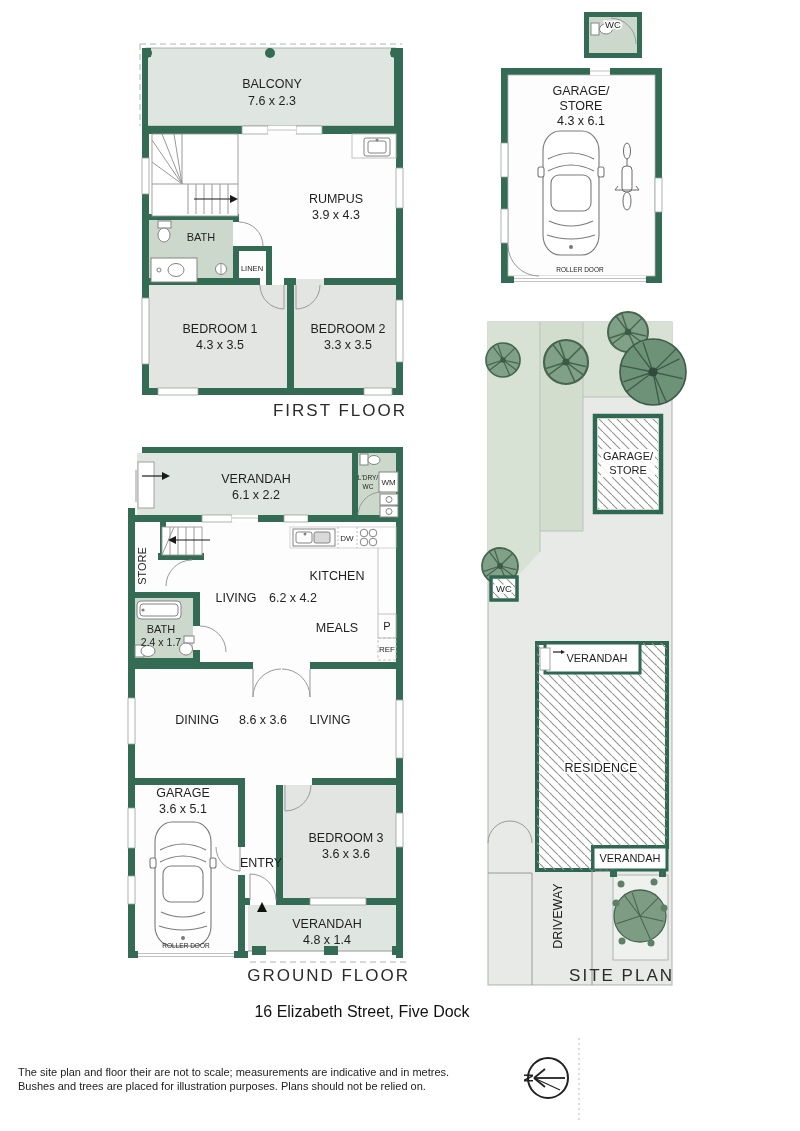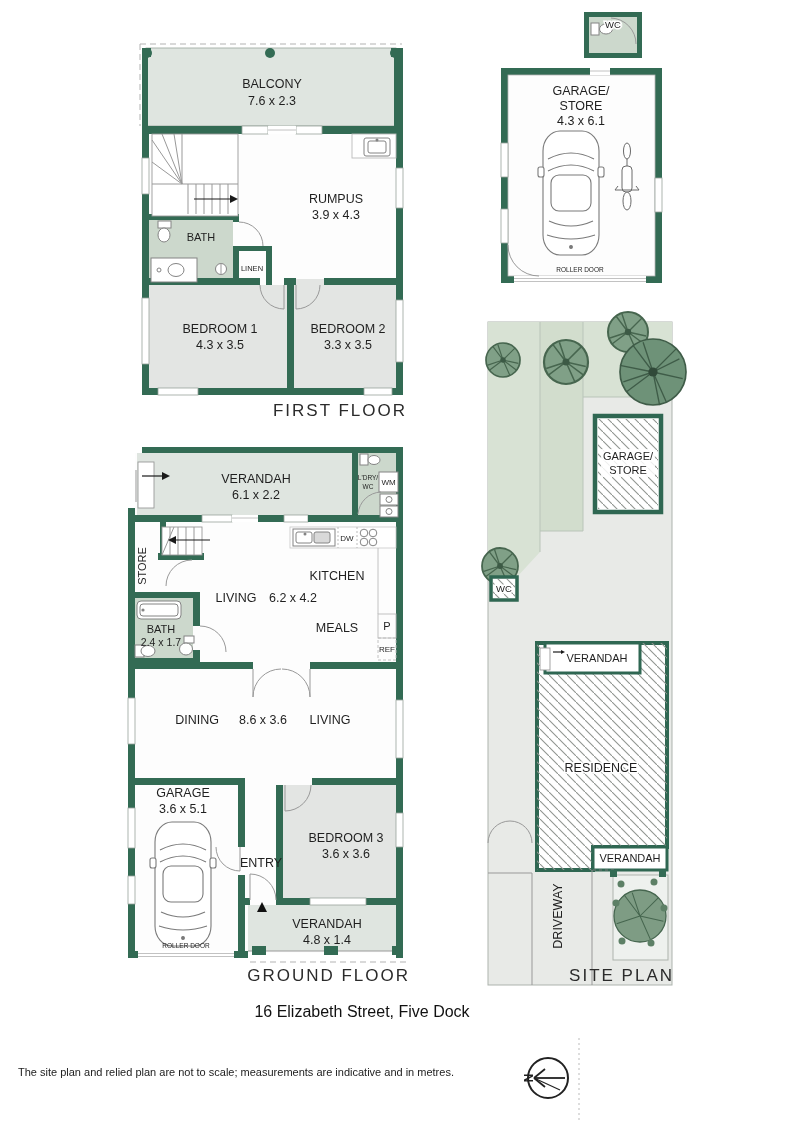--- a/index.html
+++ b/index.html
@@ -420,14 +420,15 @@
   <circle cx="548" cy="1078" r="20" fill="#fff" stroke="#222" stroke-width="2"></circle>
   <line x1="565" y1="1078" x2="534" y2="1078" stroke="#222" stroke-width="1.8"></line>
   <path d="M534,1078 L545,1069 M534,1078 L545,1087" stroke="#222" stroke-width="1.8" fill="none"></path>
   <line x1="534" y1="1078" x2="560" y2="1090" stroke="#222" stroke-width="1.2"></line>
   <text x="524" y="1078" transform="rotate(90,524,1078)" font-size="12" font-weight="bold" text-anchor="middle">N</text>
   <line x1="579" y1="1038" x2="579" y2="1122" stroke="#bbb" stroke-width="1" stroke-dasharray="2,3"></line>
 </g>
 </svg>
 
 <div class="title">16 Elizabeth Street, Five Dock</div>
-<div class="disc" style="top:1066px">The site plan and relied plan are not to scale; measurements are indicative and in metres.</div>
+<div class="disc" style="top:1066px">The site plan and floor their are not to scale; measurements are indicative and in metres.</div>
+<div class="disc" style="top:1080px">Bushes and trees are placed for illustration purposes. Plans should not be relied on.</div>
 </div>
 
 </body></html>

